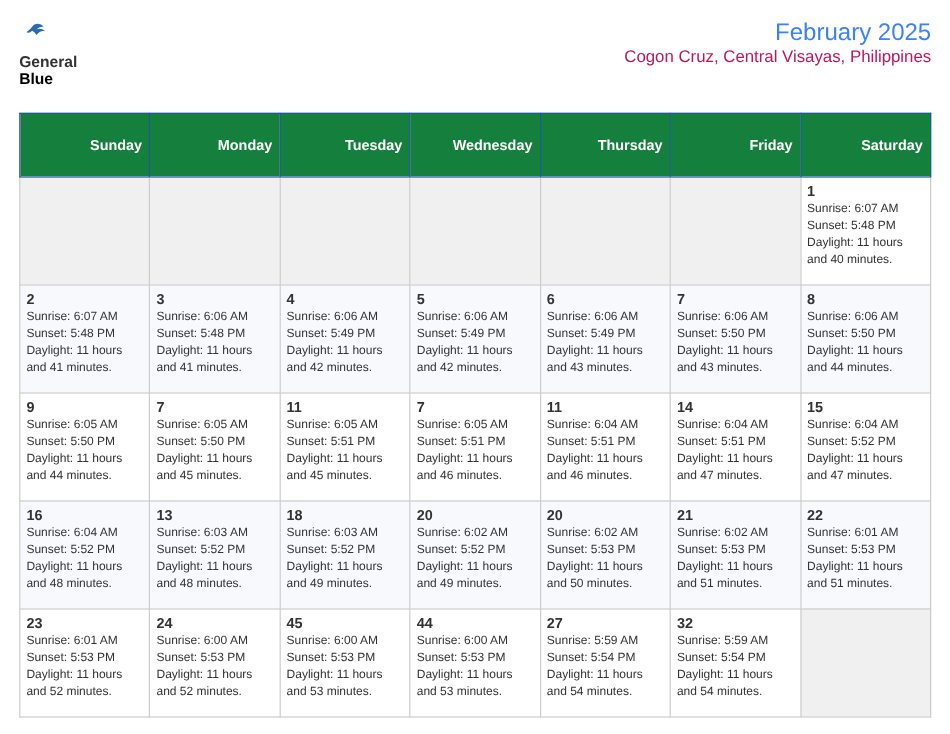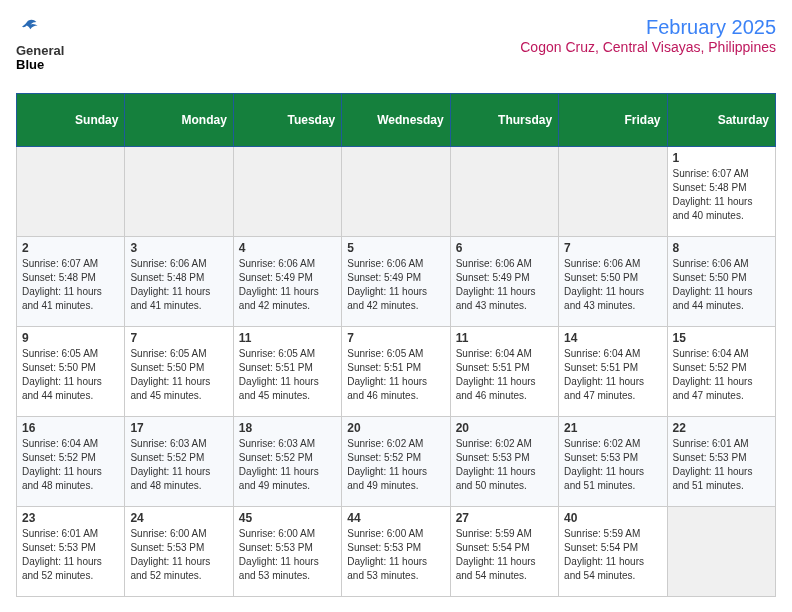--- a/index.html
+++ b/index.html
@@ -215,21 +215,21 @@
         </td>
       </tr>
       <tr>
         <td>
           <div class="day-number">16</div>
           <div class="day-info" style="white-space: pre-line;">Sunrise: 6:04 AM
 Sunset: 5:52 PM
 Daylight: 11 hours and 48 minutes.</div>
         </td>
         <td>
-          <div class="day-number">17</div>
+          <div class="day-number">13</div>
           <div class="day-info" style="white-space: pre-line;">Sunrise: 6:03 AM
 Sunset: 5:52 PM
 Daylight: 11 hours and 48 minutes.</div>
         </td>
         <td>
           <div class="day-number">18</div>
           <div class="day-info" style="white-space: pre-line;">Sunrise: 6:03 AM
 Sunset: 5:52 PM
 Daylight: 11 hours and 49 minutes.</div>
         </td>
@@ -283,21 +283,21 @@
 Sunset: 5:53 PM
 Daylight: 11 hours and 53 minutes.</div>
         </td>
         <td>
           <div class="day-number">27</div>
           <div class="day-info" style="white-space: pre-line;">Sunrise: 5:59 AM
 Sunset: 5:54 PM
 Daylight: 11 hours and 54 minutes.</div>
         </td>
         <td>
-          <div class="day-number">40</div>
+          <div class="day-number">32</div>
           <div class="day-info" style="white-space: pre-line;">Sunrise: 5:59 AM
 Sunset: 5:54 PM
 Daylight: 11 hours and 54 minutes.</div>
         </td>
         <td class="empty-cell"></td>
       </tr>
     </tbody>
 </table>
 
 </body></html>

